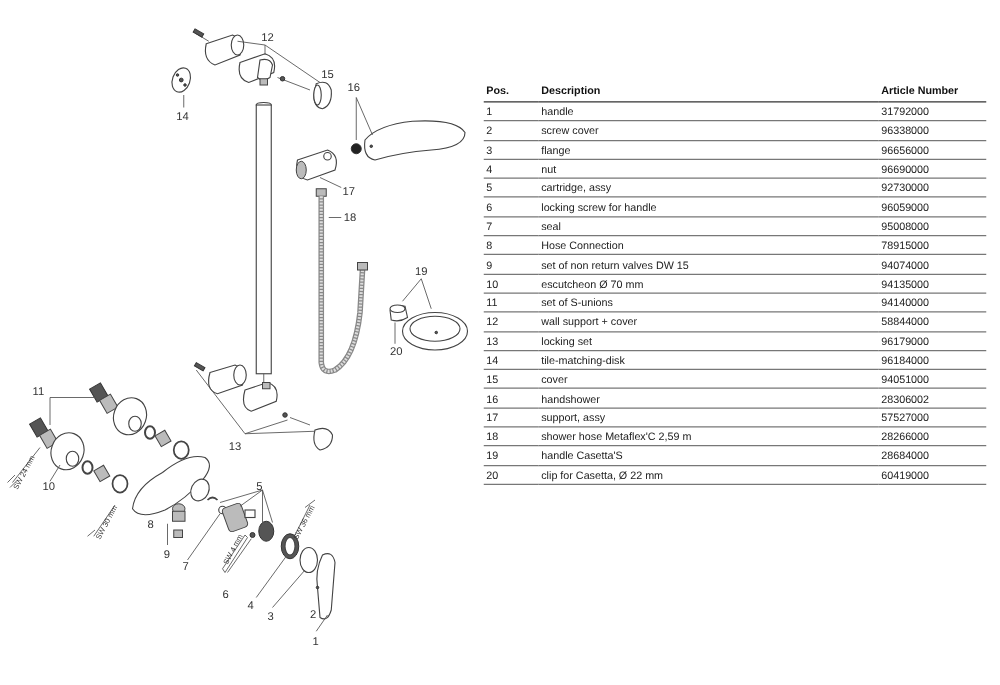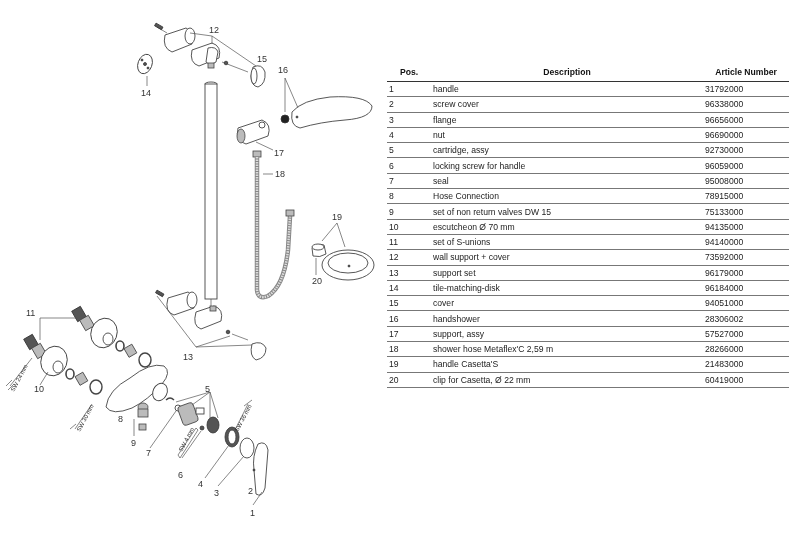--- a/index.html
+++ b/index.html
@@ -4,21 +4,21 @@
 <style>
   html,body{margin:0;padding:0;background:#ffffff;}
   body{width:800px;height:548px;position:relative;overflow:hidden;font-family:"Liberation Sans",sans-serif;color:#222;}
   #diagram{position:absolute;left:0;top:0;width:385px;height:548px;}
   #diagram text{font-family:"Liberation Sans",sans-serif;font-size:9px;fill:#333;}
   .ln{stroke:#555;stroke-width:0.7;fill:none;}
   .part{stroke:#444;stroke-width:0.9;fill:#fff;}
   .dark{stroke:#333;stroke-width:0.8;fill:#555;}
   .grey{stroke:#444;stroke-width:0.8;fill:#bbb;}
   #parts-table{position:absolute;left:387px;top:66px;width:402px;border-collapse:collapse;font-size:8.6px;}
-  #parts-table th{font-weight:bold;text-align:center;padding:0 2px 3px 2px;height:12px;border-bottom:1.3px solid #333;color:#111;}
+  #parts-table th{font-weight:bold;text-align:left;padding:0 2px 3px 2px;height:12px;border-bottom:1.3px solid #333;color:#111;}
   #parts-table td{padding:0 2px;height:14.3px;border-bottom:1.1px solid #777;color:#222;vertical-align:middle;}
   #parts-table .c-pos{width:40px;}
   #parts-table .c-desc{width:268px;margin-left:24px;}
 </style>
 </head>
 <body>
 
 <svg id="diagram" viewBox="0 0 385 548">
 
   <g>
@@ -238,40 +238,40 @@
         <td>95008000</td>
       </tr>
       <tr>
         <td class="c-pos">8</td>
         <td class="c-desc">Hose Connection</td>
         <td>78915000</td>
       </tr>
       <tr>
         <td class="c-pos">9</td>
         <td class="c-desc">set of non return valves DW 15</td>
-        <td>75133000</td>
+        <td>94074000</td>
       </tr>
       <tr>
         <td class="c-pos">10</td>
         <td class="c-desc">escutcheon Ø 70 mm</td>
         <td>94135000</td>
       </tr>
       <tr>
         <td class="c-pos">11</td>
         <td class="c-desc">set of S-unions</td>
         <td>94140000</td>
       </tr>
       <tr>
         <td class="c-pos">12</td>
         <td class="c-desc">wall support + cover</td>
-        <td>73592000</td>
+        <td>58844000</td>
       </tr>
       <tr>
         <td class="c-pos">13</td>
-        <td class="c-desc">support set</td>
+        <td class="c-desc">locking set</td>
         <td>96179000</td>
       </tr>
       <tr>
         <td class="c-pos">14</td>
         <td class="c-desc">tile-matching-disk</td>
         <td>96184000</td>
       </tr>
       <tr>
         <td class="c-pos">15</td>
         <td class="c-desc">cover</td>
@@ -288,21 +288,21 @@
         <td>57527000</td>
       </tr>
       <tr>
         <td class="c-pos">18</td>
         <td class="c-desc">shower hose Metaflex'C 2,59 m</td>
         <td>28266000</td>
       </tr>
       <tr>
         <td class="c-pos">19</td>
         <td class="c-desc">handle Casetta'S</td>
-        <td>21483000</td>
+        <td>28684000</td>
       </tr>
       <tr>
         <td class="c-pos">20</td>
         <td class="c-desc">clip for Casetta, Ø 22 mm</td>
         <td>60419000</td>
       </tr>
     </tbody>
 </table>
 
 </body></html>

